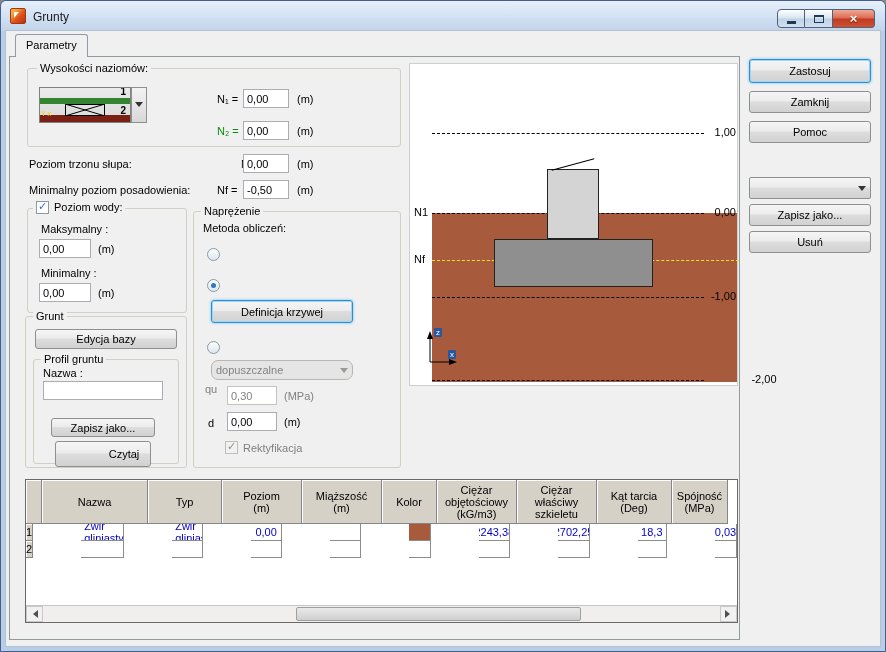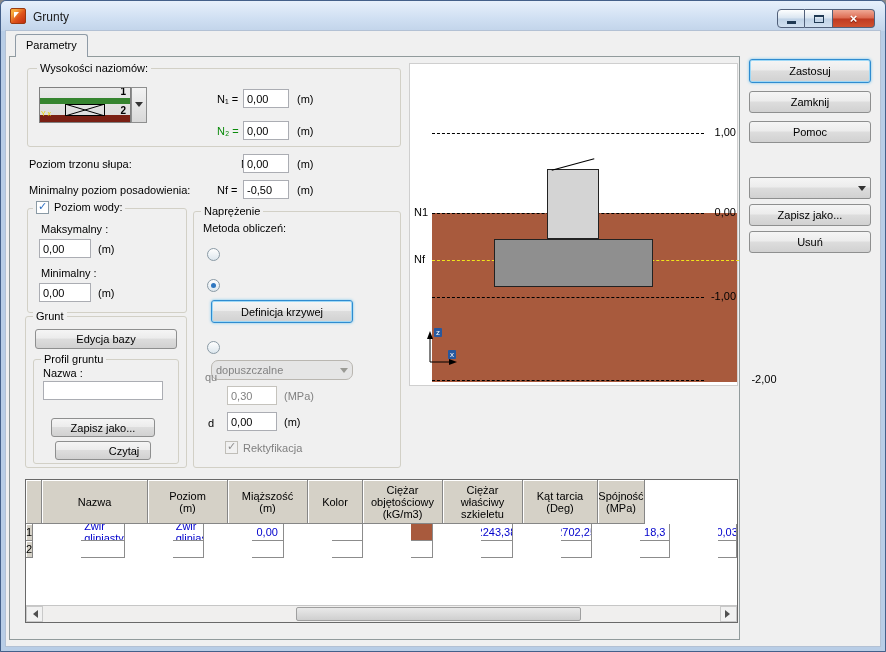--- a/index.html
+++ b/index.html
@@ -63,21 +63,21 @@
   .trow { display:flex; }
   .th { background:#d5d1c7; border-right:1px solid #868686; border-bottom:1px solid #868686;
         box-shadow:inset 1px 1px 0 #fff; display:flex; flex-direction:column; align-items:center;
         justify-content:center; text-align:center; line-height:12px; height:44px; }
   .rn { background:#d5d1c7; border-right:1px solid #868686; border-bottom:1px solid #868686;
         box-shadow:inset 1px 1px 0 #fff; display:flex; align-items:center; justify-content:center; height:17px; }
   .td { border-right:1px solid #8c8c8c; border-bottom:1px solid #8c8c8c; color:#0000cc; height:17px;
         display:flex; align-items:center; justify-content:center; overflow:hidden;margin-left:48px; }
   .td.l { justify-content:flex-start; padding-left:3px; }
   .c0{width:16px}.c1{width:106px}.c2{width:74px}.c3{width:80px}.c4{width:80px}
-  .c5{width:55px}.c6{width:80px}.c7{width:80px}.c8{width:75px}.c9{width:47px}
+  .c5{width:55px}.c6{width:80px}.c7{width:80px}.c8{width:75px}.c9{width:56px}
   .hscroll { position:absolute; left:0; bottom:0; width:711px; height:17px; background:#f0efee; border-top:1px solid #c6c6c6; }
   .sarrow { position:absolute; top:0; width:17px; height:16px; background:#f1f1f1; border:1px solid #c9c9c9;
             display:flex; align-items:center; justify-content:center; }
   .tri-l { width:0;height:0;border:4px solid transparent;border-right:5px solid #505050; margin-right:2px;}
   .tri-r { width:0;height:0;border:4px solid transparent;border-left:5px solid #505050; margin-left:2px;}
   .thumb { position:absolute; left:270px; top:1px; width:285px; height:14px;
            background:linear-gradient(#e9e9e9,#cfcfcf); border:1px solid #9f9f9f; border-radius:2px; }
   .green { color:#0a8a0a; }
   .gray { color:#808080; }
   .imgbox { left:38px; top:86px; width:92px; height:36px; border:1px solid #808080;
@@ -158,21 +158,21 @@
   <span class="abs lbl" style="left:97px;top:286px;">(m)</span>
 
   <div class="abs grp" style="left:24px;top:315px;width:162px;height:152px;"></div>
   <div class="abs chip" style="left:32px;top:309px;">Grunt</div>
   <div class="btn" style="left:34px;top:328px;width:142px;height:20px;">Edycja bazy</div>
   <div class="abs grp" style="left:32px;top:358px;width:146px;height:105px;"></div>
   <div class="abs chip" style="left:40px;top:352px;">Profil gruntu</div>
   <span class="abs lbl" style="left:42px;top:366px;">Nazwa :</span>
   <input class="inp" style="left: 42px; top: 380px; width: 120px;" value="">
   <div class="btn" style="left:50px;top:417px;width:104px;height:19px;">Zapisz jako...</div>
-  <div class="btn" style="left:54px;top:440px;width:96px;height:19px;padding-left:42px;">Czytaj</div>
+  <div class="btn" style="left:54px;top:440px;width:96px;height:26px;padding-left:42px;">Czytaj</div>
 
   <div class="abs grp" style="left:192px;top:210px;width:208px;height:257px;"></div>
   <div class="abs chip" style="left:200px;top:204px;">Naprężenie</div>
   <span class="abs lbl" style="left:202px;top:221px;">Metoda obliczeń:</span>
   <div class="abs" style="left:206px;top:246px;">
     <span class="radio" style="position:relative;display:inline-block;vertical-align:middle;"></span>
     <span style="margin-left:5px;vertical-align:middle;">Laboratoryjna</span>
   </div>
   <div class="abs" style="left:206px;top:277px;">
     <span class="radio" style="position:relative;display:inline-block;vertical-align:middle;"><span class="rdot"></span></span>
@@ -180,21 +180,21 @@
   </div>
   <div class="btn def" style="left:210px;top:299px;width:142px;height:23px;">Definicja krzywej</div>
   <div class="abs" style="left:206px;top:339px;">
     <span class="radio" style="position:relative;display:inline-block;vertical-align:middle;"></span>
     <span style="margin-left:5px;vertical-align:middle;">Presjometryczna naprężeniowa</span>
   </div>
   <div class="combo dis" style="left:210px;top:359px;width:142px;height:20px;">
     <span>dopuszczalne</span>
     <div class="tridown"></div>
   </div>
-  <span class="abs lbl gray" style="left:204px;top:370px;">qu</span>
+  <span class="abs lbl gray" style="left:204px;top:382px;">qu</span>
   <input class="inp dis" style="left: 226px; top: 385px; width: 50px;" value="0,30">
   <span class="abs lbl gray" style="left:283px;top:389px;">(MPa)</span>
   <span class="abs lbl" style="left:207px;top:416px;">d</span>
   <input class="inp" style="left: 226px; top: 411px; width: 50px;" value="0,00">
   <span class="abs lbl" style="left:283px;top:415px;">(m)</span>
   <span class="cb dis" style="left:224px;top:440px;">
       <span class="ck">✓</span>
     </span>
   <span class="abs lbl gray" style="left:242px;top:441px;">Rektyfikacja</span>
 
@@ -235,20 +235,23 @@
   <div class="btn" style="left:748px;top:230px;width:122px;height:22px;">Usuń</div>
 
   <div class="abs tbl">
     <div class="trow">
       <div class="th c0">
           <div></div>
         </div>
       <div class="th c1">
           <div>Nazwa</div>
         </div>
+      <div class="th c2">
+          <div>Typ</div>
+        </div>
       <div class="th c3">
           <div>Poziom</div>
           <div>(m)</div>
         </div>
       <div class="th c4">
           <div>Miąższość</div>
           <div>(m)</div>
         </div>
       <div class="th c5">
           <div>Kolor</div>

